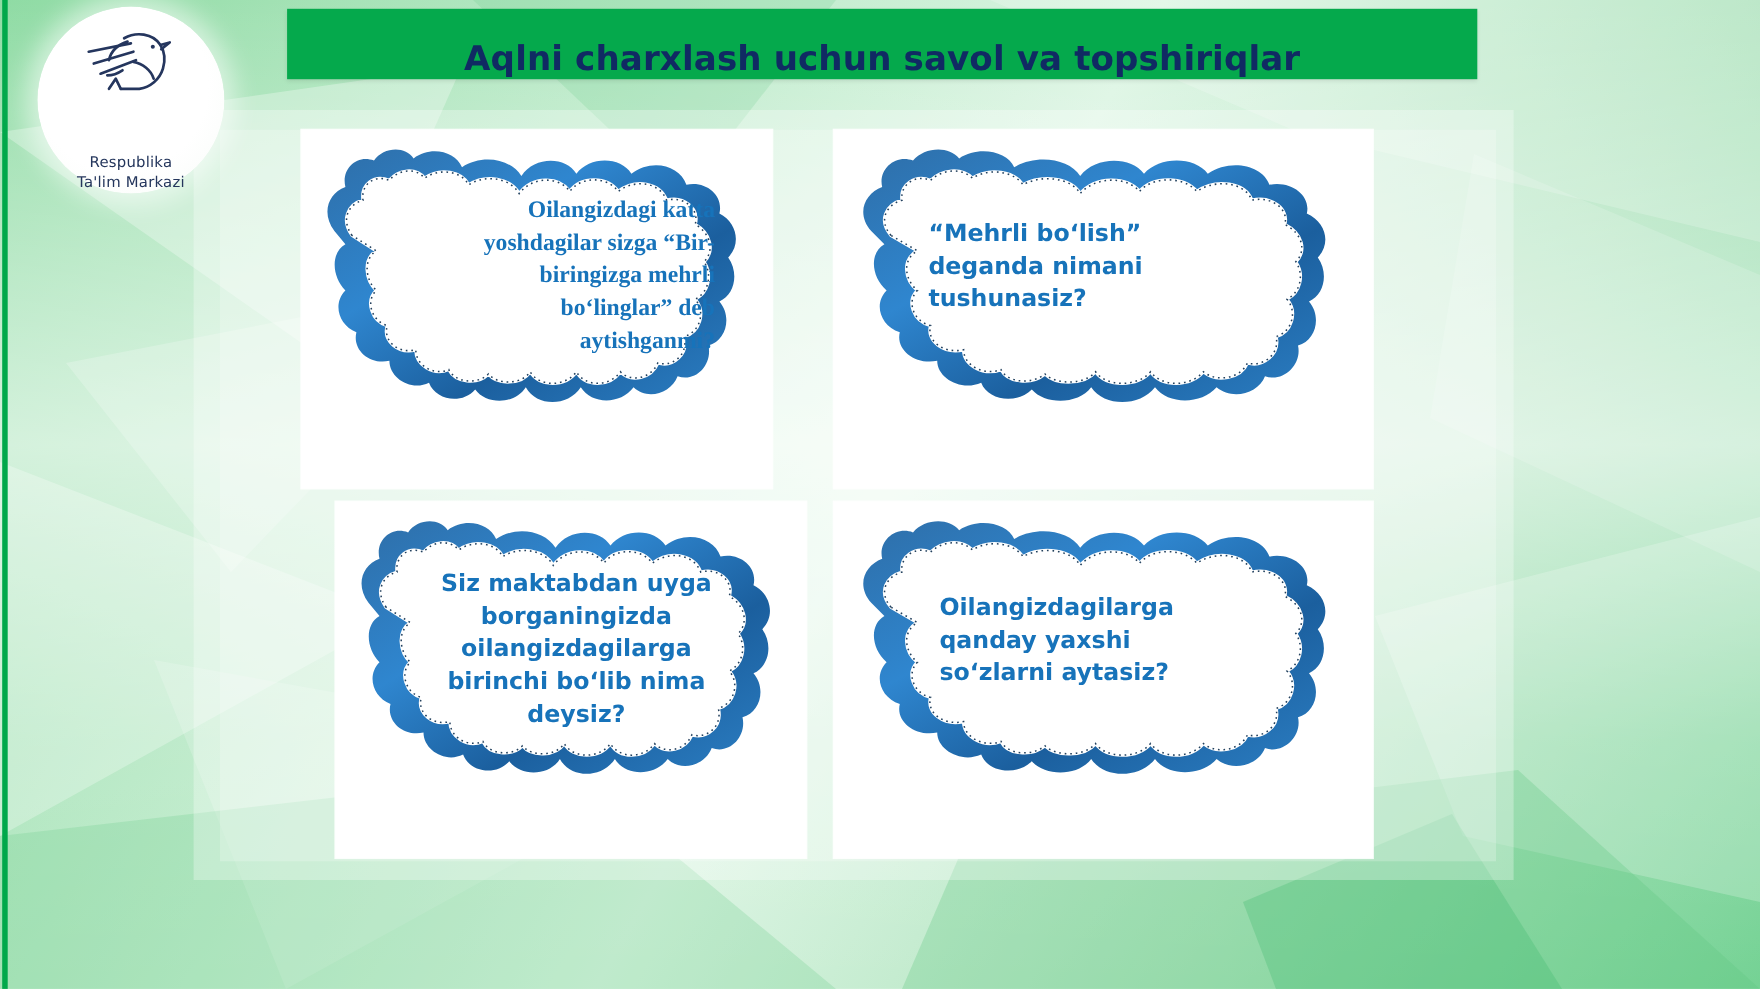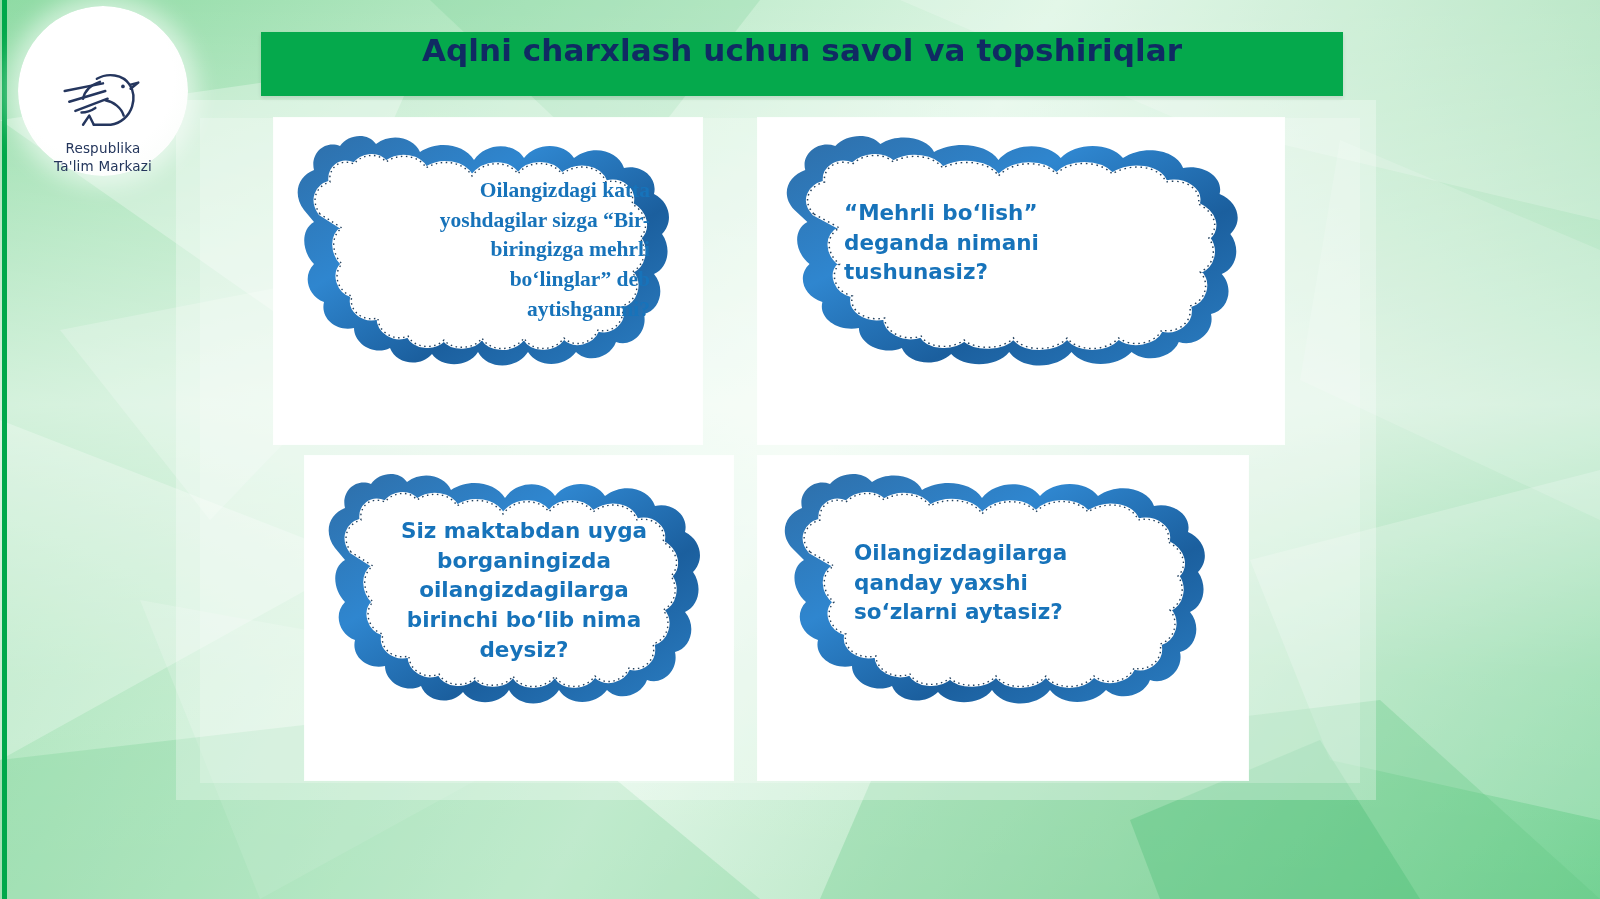--- a/index.html
+++ b/index.html
@@ -37,54 +37,54 @@
     left: 2px;
     top: 0;
     width: 5px;
     height: 899px;
     background: #00a84a;
   }
 
   
   #logo {
     position: absolute;
-    left: 18px;
+    left: 34px;
     top: 6px;
     width: 170px;
     height: 170px;
     border-radius: 50%;
     background: radial-gradient(circle at 45% 42%, #ffffff 58%, #fbfdfb 80%, #f2f9f4 100%);
     box-shadow: 0 0 22px 10px rgba(255,255,255,0.55);
     display: flex;
     flex-direction: column;
     align-items: center;
-    justify-content: flex-end;
+    justify-content: space-between;
   }
   #logo-mark { width: 92px; height: 66px; margin-top: 18px; }
   #logo-text {
     margin-top: 6px;
     text-align: center;
     color: #24365c;
     font-size: 13.5px;
     line-height: 1.32;
     font-family: "DejaVu Sans", sans-serif;
     letter-spacing: .2px;
   }
   #logo-text span { display: block; }
 
   
   #title-banner {
     position: absolute;
     left: 261px;
-    top: 32px;
+    top: 8px;
     width: 1082px;
     height: 64px;
     background: #05a94c;
     display: flex;
-    align-items: flex-start;
+    align-items: flex-end;
     justify-content: center;
     box-shadow: 0 2px 4px rgba(0,0,0,0.10);
   }
   #title-text {
     color: #102a63;
     font-size: 31px;
     font-weight: bold;
     font-family: "DejaVu Sans", sans-serif;
     letter-spacing: .1px;
     white-space: nowrap;
@@ -97,21 +97,21 @@
     top: 118px;
     width: 974px;
     height: 682px;
   }
   .card {
     position: absolute;
     background: #ffffff;
     box-shadow: 0 0 0 1px rgba(255,255,255,0.9);
   }
   .card.c0 { left: 0px;   top: 0px;   width: 428px; height: 326px; }
-  .card.c1 { left: 484px; top: 0px;   width: 490px; height: 326px; padding-left: 36px; }
+  .card.c1 { left: 484px; top: 0px;   width: 490px; height: 326px; }
   .card.c2 { left: 0px;   top: 338px; width: 428px; height: 324px; margin-left: 31px; }
   .card.c3 { left: 484px; top: 338px; width: 490px; height: 324px; }
 
   .frame-wrap {
     position: absolute;
     inset: 0;
   }
   .frame-wrap svg {
     position: absolute;
     inset: 0;

